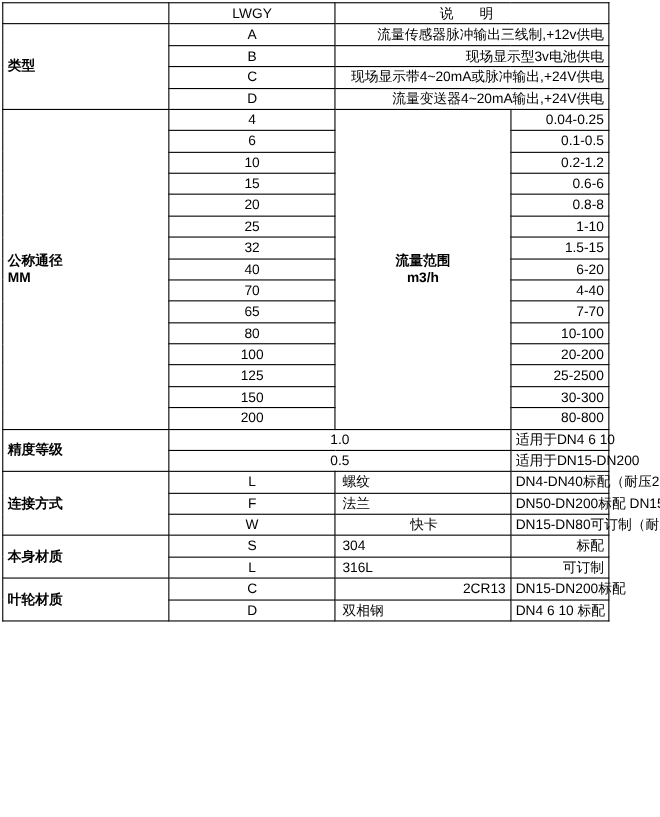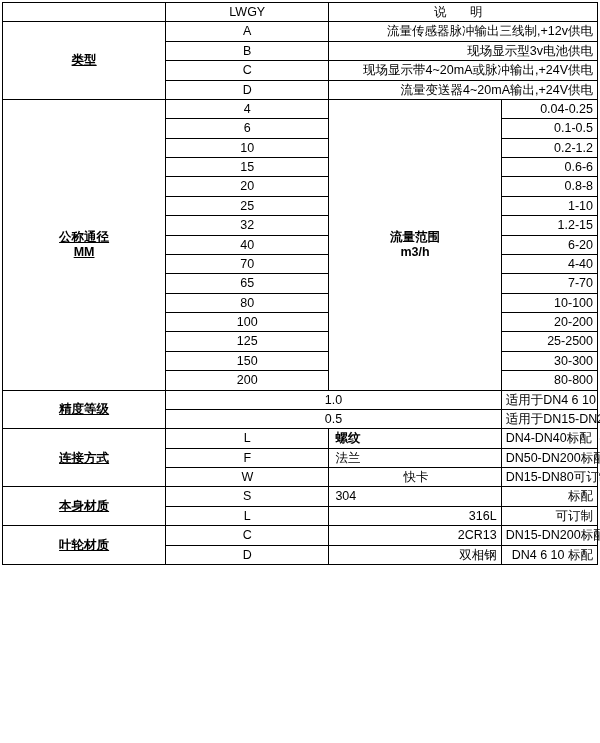--- a/index.html
+++ b/index.html
@@ -9,33 +9,33 @@
   }
   body {
     width: 600px;
     height: 743px;
     font-family: "Liberation Sans", sans-serif;
     color: #000000;
     overflow: hidden;
   }
   table.spec {
     border-collapse: collapse;
-    width: 596px;
+    width: 552px;
     margin: 2px 0 0 2px;
     table-layout: fixed;
   }
   table.spec td {
     border: 1px solid #000000;
     font-size: 12.5px;
     padding: 2px 4px;
     line-height: 1.15;
     vertical-align: middle;
     white-space: nowrap;
   }
-  .c-label { width: 72px; text-align: center; font-weight: bold; text-decoration: underline; }
+  .c-label { width: 72px; text-align: left; font-weight: bold; }
   .c-code  { width: 72px; text-align: center; }
   .c-mid   { width: 76px; text-align: center; }
   .c-desc  { text-align: right; padding-left: 6px; }
   .hdr-code { text-align: center; font-weight: normal; }
   .hdr-desc { text-align: center; letter-spacing: 10px; padding-left: 28px; }
   .mid-strong { font-weight: bold; font-size: 12.5px; text-align: center; }
   .nowrap-small { font-size: 12px; }
 </style>
 </head>
 <body>
@@ -100,21 +100,21 @@
     <tr>
       <td class="c-code">20</td>
       <td class="c-desc">0.8-8</td>
     </tr>
     <tr>
       <td class="c-code">25</td>
       <td class="c-desc">1-10</td>
     </tr>
     <tr>
       <td class="c-code">32</td>
-      <td class="c-desc">1.2-15</td>
+      <td class="c-desc">1.5-15</td>
     </tr>
     <tr>
       <td class="c-code">40</td>
       <td class="c-desc">6-20</td>
     </tr>
     <tr>
       <td class="c-code">70</td>
       <td class="c-desc">4-40</td>
     </tr>
     <tr>
@@ -148,21 +148,21 @@
       <td class="c-desc">适用于DN4  6  10</td>
     </tr>
     <tr>
       <td class="c-code" colspan="2">0.5</td>
       <td class="c-desc">适用于DN15-DN200</td>
     </tr>
 
     <tr>
       <td class="c-label" rowspan="3">连接方式</td>
       <td class="c-code">L</td>
-      <td class="c-mid" style="text-align:left;padding-left:6px;font-weight:bold;">螺纹</td>
+      <td class="c-mid" style="text-align:left;padding-left:6px;">螺纹</td>
       <td class="c-desc">DN4-DN40标配（耐压2.5Mpa）</td>
     </tr>
     <tr>
       <td class="c-code">F</td>
       <td class="c-mid" style="text-align:left;padding-left:6px;">法兰</td>
       <td class="c-desc nowrap-small">DN50-DN200标配  DN15-DN40可订制（耐压1.6Mpa）</td>
     </tr>
     <tr>
       <td class="c-code">W</td>
       <td class="c-mid" style="text-align:center;padding-left:6px;">快卡</td>
@@ -170,29 +170,29 @@
     </tr>
 
     <tr>
       <td class="c-label" rowspan="2">本身材质</td>
       <td class="c-code">S</td>
       <td class="c-mid" style="text-align:left;padding-left:6px;margin-top:40px;">304</td>
       <td class="c-desc">标配</td>
     </tr>
     <tr>
       <td class="c-code">L</td>
-      <td class="c-mid" style="text-align:right;padding-left:6px;">316L</td>
+      <td class="c-mid" style="text-align:left;padding-left:6px;">316L</td>
       <td class="c-desc">可订制</td>
     </tr>
 
     <tr>
       <td class="c-label" rowspan="2">叶轮材质</td>
       <td class="c-code">C</td>
       <td class="c-mid" style="text-align:right;padding-left:6px;">2CR13</td>
       <td class="c-desc">DN15-DN200标配</td>
     </tr>
     <tr>
       <td class="c-code">D</td>
-      <td class="c-mid" style="text-align:right;padding-left:6px;">双相钢</td>
+      <td class="c-mid" style="text-align:left;padding-left:6px;">双相钢</td>
       <td class="c-desc">DN4 6 10 标配</td>
     </tr>
   </tbody>
 </table>
 
 </body></html>

